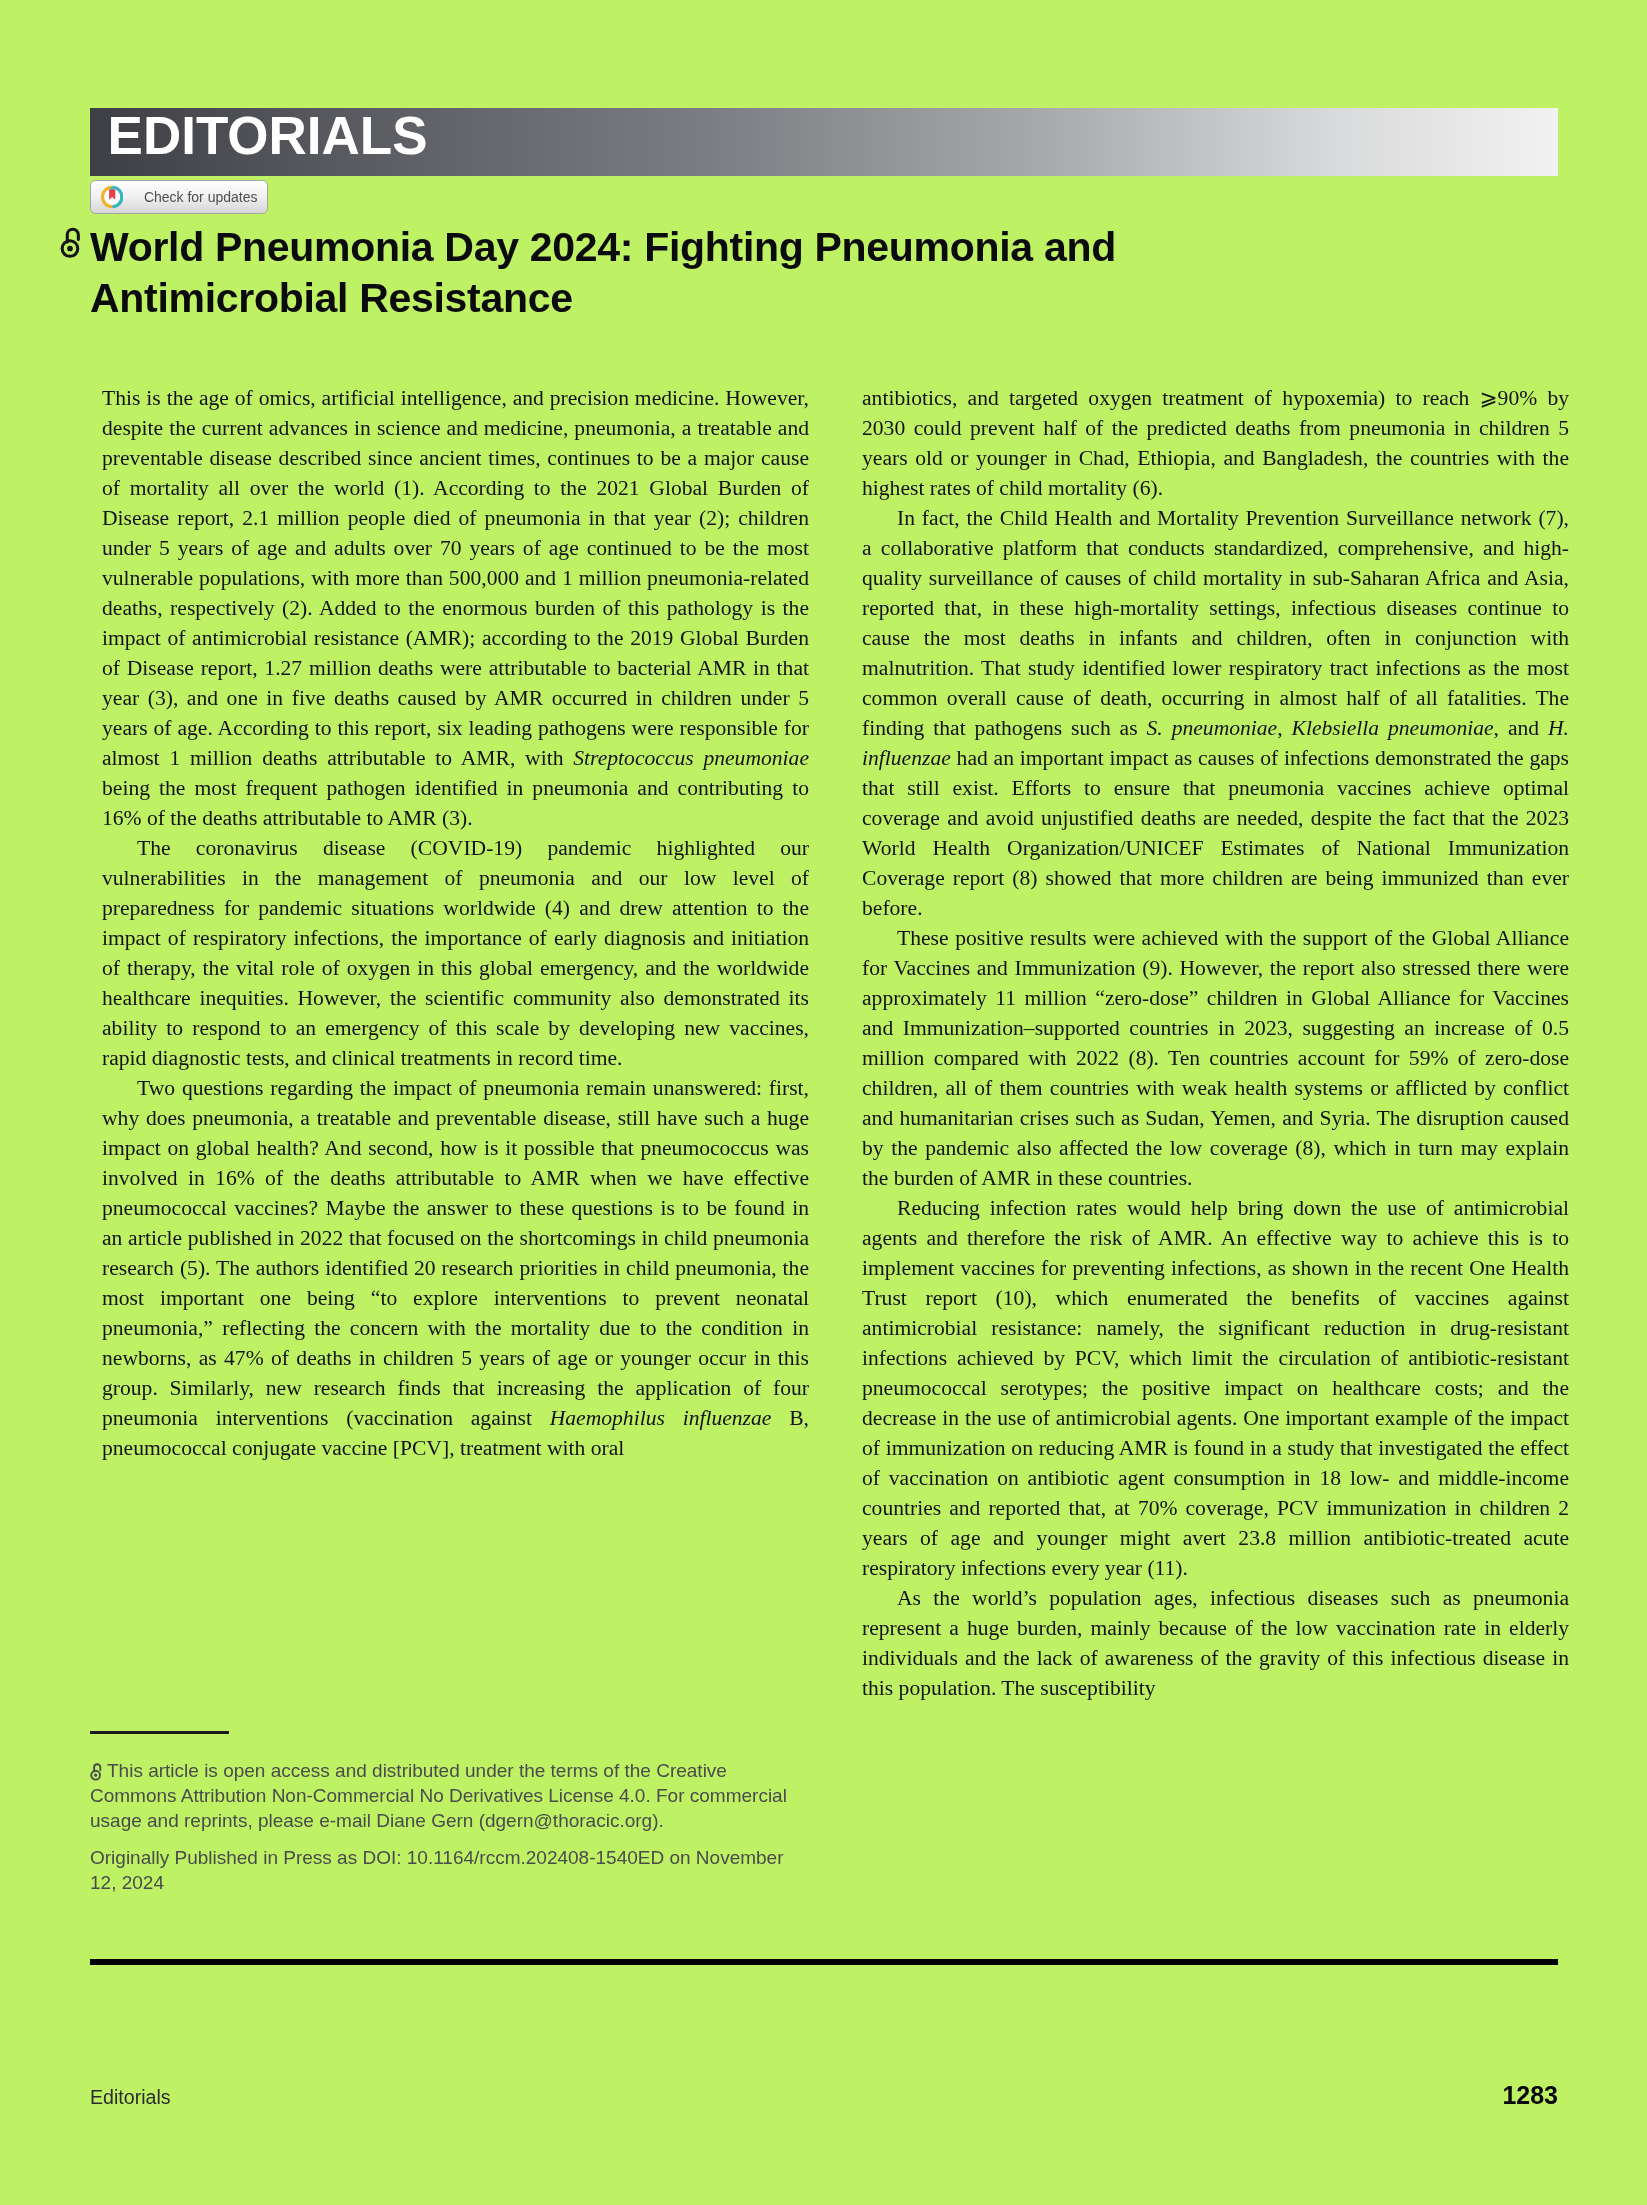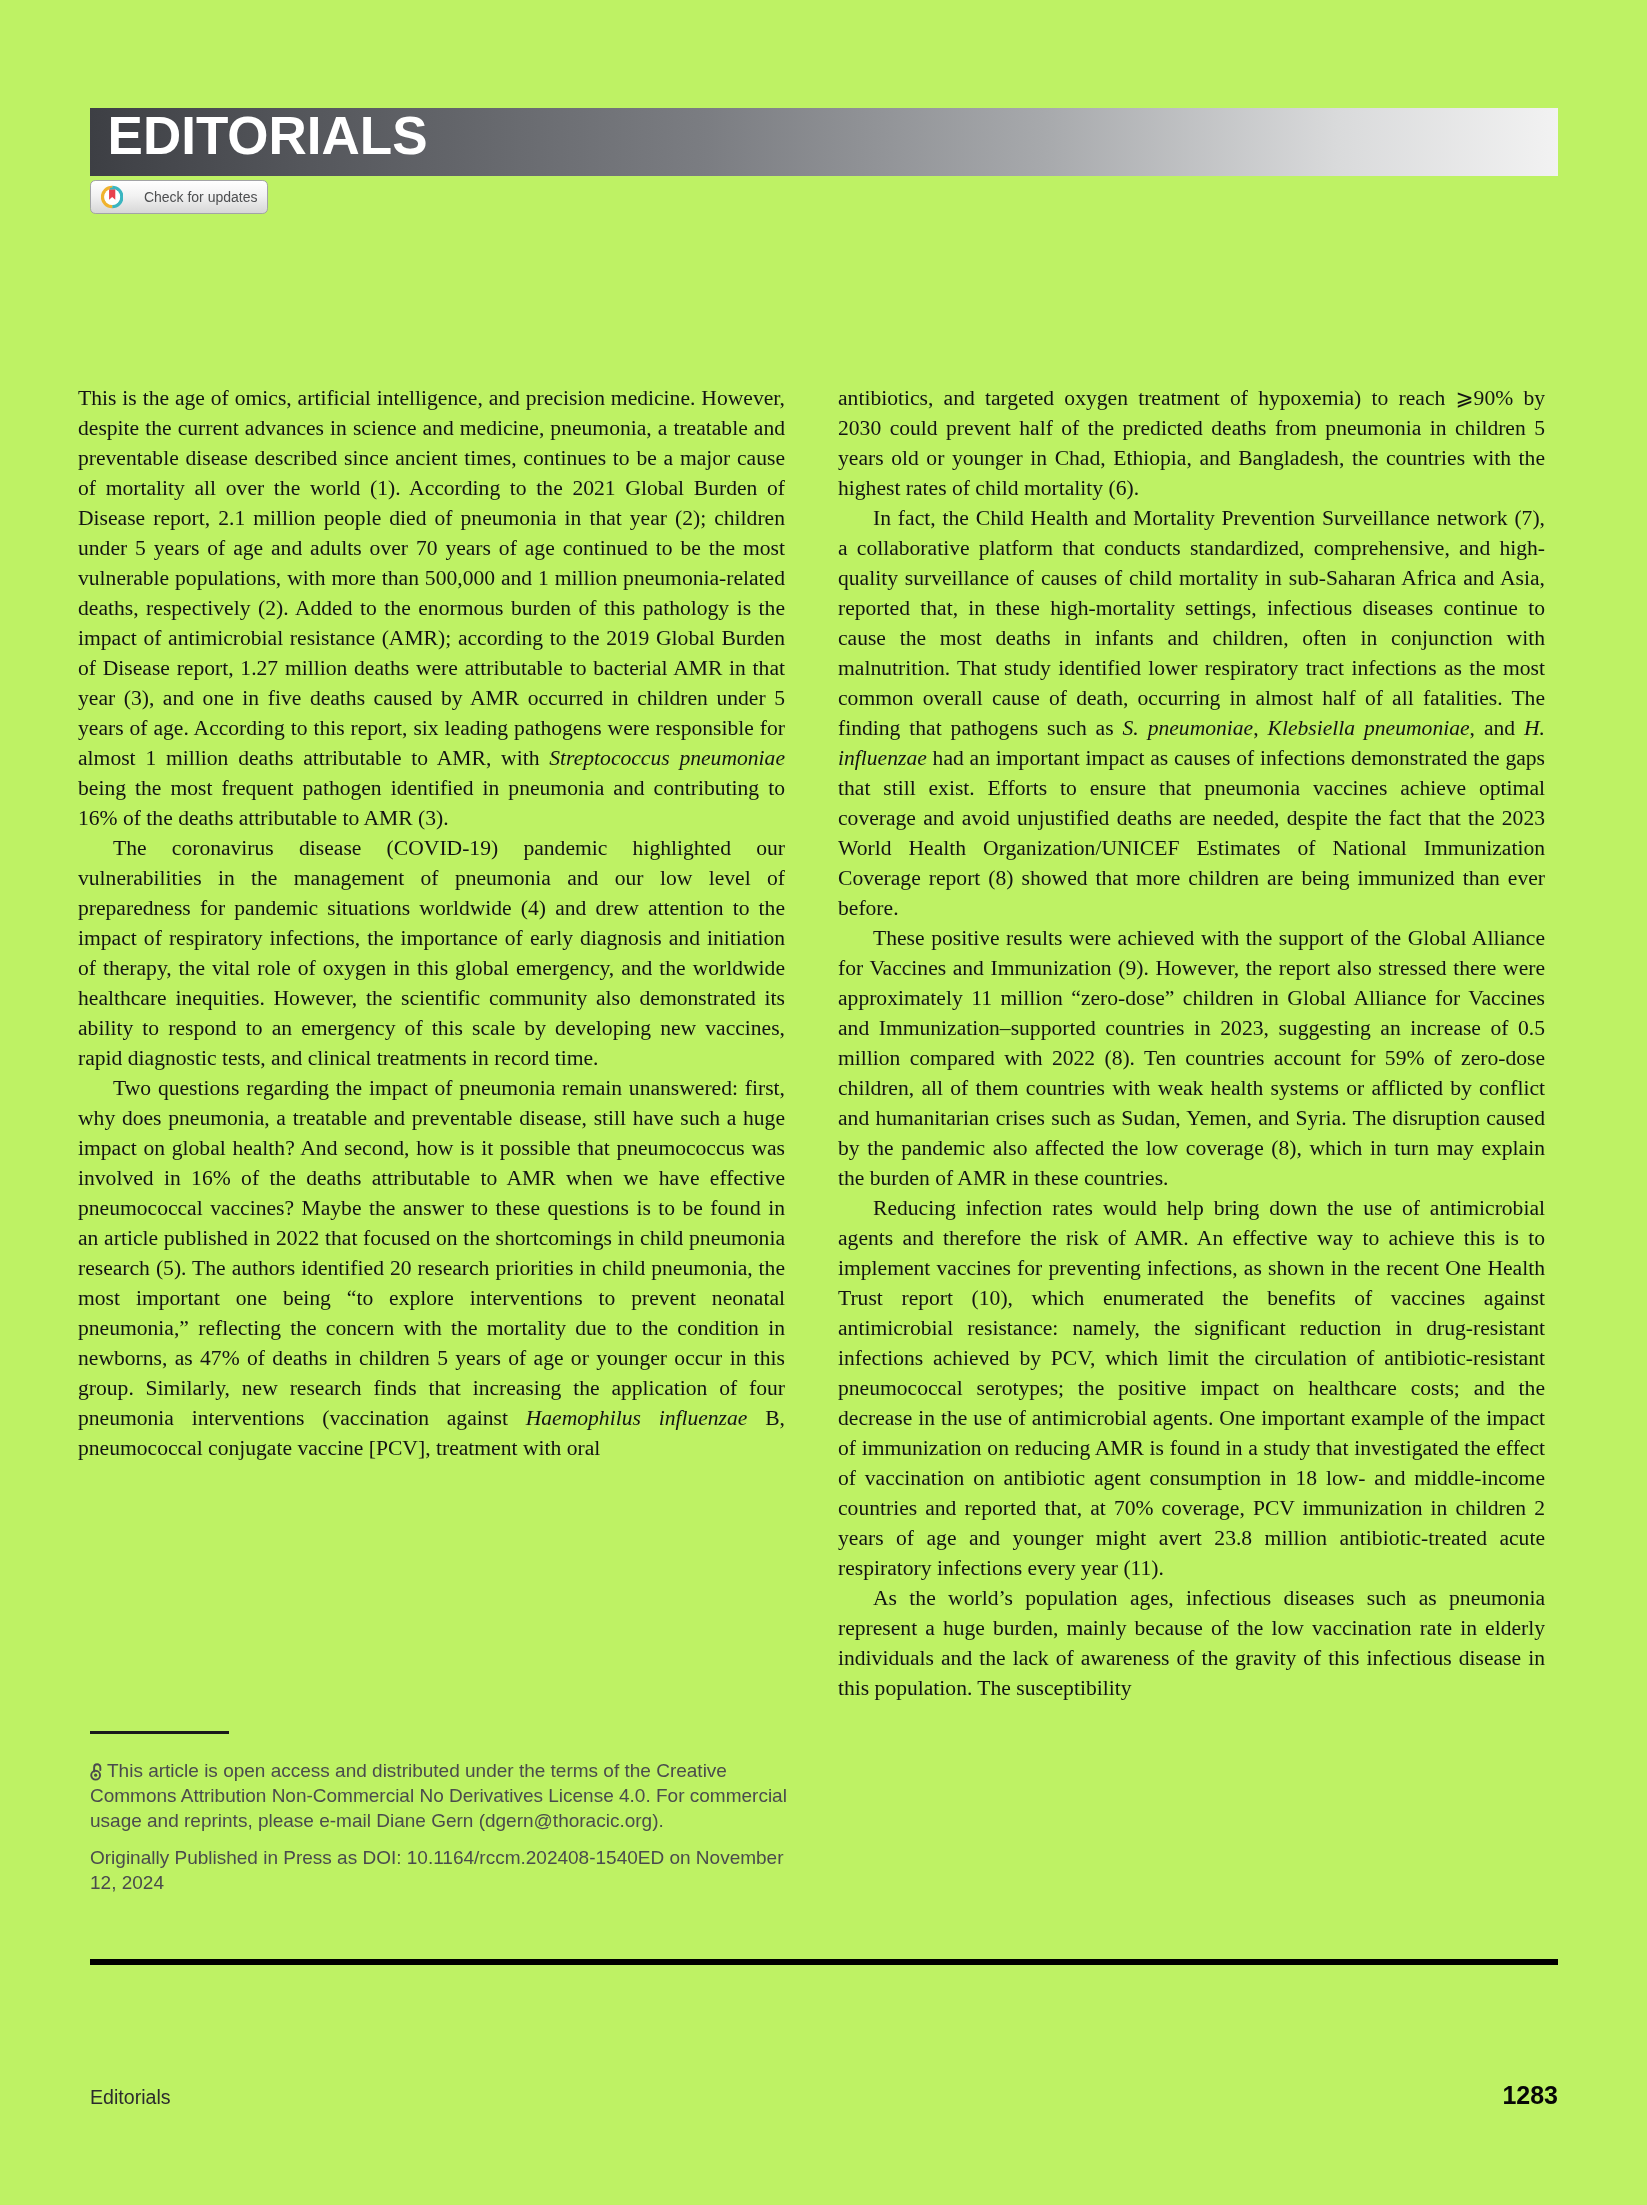--- a/index.html
+++ b/index.html
@@ -43,21 +43,21 @@
     position:absolute; left:90px; top:222px; width:1230px;
   }
   .title-text {
     font-family:"Liberation Sans", sans-serif;
     font-weight:bold; font-size:41px; line-height:51px;
     color:#0b0b0b; letter-spacing:-0.3px;
   }
   .oa-icon-title { position:absolute; left:-30px; top:3.4px; }
   
   .columns {
-    position:absolute; left:78px; top:383px;
+    position:absolute; left:102px; top:383px;
     width:1468px;
     display:flex; gap:53px;
   }
   .col { width:707px; }
   .col p {
     font-size:21.6px; line-height:30px;
     text-align:justify;
     color:#131313;
   }
   .col p.indent { text-indent:35px; }
@@ -103,20 +103,28 @@
     <svg class="cm" width="24" height="24" viewBox="0 0 36 36">
       <path d="M18 2.5 a15.5 15.5 0 0 1 0 31" stroke="#3ab5c0" stroke-width="5.5" fill="none"></path>
       <path d="M18 33.5 a15.5 15.5 0 0 1 0 -31" stroke="#f0b32e" stroke-width="5.5" fill="none"></path>
       <circle cx="18" cy="18" r="12.8" fill="#ffffff"></circle>
       <path d="M13 5.5 h10 v17 l-5 -4.6 l-5 4.6 z" fill="#e8414d"></path>
       <path d="M14.5 3 a15.5 15.5 0 0 1 7 0 v3 h-7 z" fill="#3ab5c0"></path>
     </svg>
     <span class="badge-label">Check for updates</span>
   </div>
 
+  <div class="title-block">
+    <svg class="oa-icon-title" width="23" height="34" viewBox="0 0 30 42">
+      <path d="M9.5 21 V 11.5 a 7.2 7.2 0 0 1 14.4 0 v 6.2" fill="none" stroke="#141414" stroke-width="4" stroke-linecap="round"></path>
+      <circle cx="13" cy="29.5" r="10.2" fill="none" stroke="#141414" stroke-width="4"></circle>
+      <circle cx="13" cy="29.5" r="3.7" fill="#141414"></circle>
+    </svg>
+    <div class="title-text">World Pneumonia Day 2024: Fighting Pneumonia and Antimicrobial Resistance</div>
+  </div>
 
   <div class="columns">
     <div class="col">
         <p><span>This is the age of omics, artificial intelligence, and precision medicine. However, despite the current advances in science and medicine, pneumonia, a treatable and preventable disease described since ancient times, continues to be a major cause of mortality all over the world (1). According to the 2021 Global Burden of Disease report, 2.1 million people died of pneumonia in that year (2); children under 5 years of age and adults over 70 years of age continued to be the most vulnerable populations, with more than 500,000 and 1 million pneumonia-related deaths, respectively (2). Added to the enormous burden of this pathology is the impact of antimicrobial resistance (AMR); according to the 2019 Global Burden of Disease report, 1.27 million deaths were attributable to bacterial AMR in that year (3), and one in five deaths caused by AMR occurred in children under 5 years of age. According to this report, six leading pathogens were responsible for almost 1 million deaths attributable to AMR, with </span><i>Streptococcus pneumoniae</i><span> being the most frequent pathogen identified in pneumonia and contributing to 16% of the deaths attributable to AMR (3).</span></p>
         <p class="indent"><span>The coronavirus disease (COVID-19) pandemic highlighted our vulnerabilities in the management of pneumonia and our low level of preparedness for pandemic situations worldwide (4) and drew attention to the impact of respiratory infections, the importance of early diagnosis and initiation of therapy, the vital role of oxygen in this global emergency, and the worldwide healthcare inequities. However, the scientific community also demonstrated its ability to respond to an emergency of this scale by developing new vaccines, rapid diagnostic tests, and clinical treatments in record time.</span></p>
         <p class="indent"><span>Two questions regarding the impact of pneumonia remain unanswered: first, why does pneumonia, a treatable and preventable disease, still have such a huge impact on global health? And second, how is it possible that pneumococcus was involved in 16% of the deaths attributable to AMR when we have effective pneumococcal vaccines? Maybe the answer to these questions is to be found in an article published in 2022 that focused on the shortcomings in child pneumonia research (5). The authors identified 20 research priorities in child pneumonia, the most important one being “to explore interventions to prevent neonatal pneumonia,” reflecting the concern with the mortality due to the condition in newborns, as 47% of deaths in children 5 years of age or younger occur in this group. Similarly, new research finds that increasing the application of four pneumonia interventions (vaccination against </span><i>Haemophilus influenzae</i><span> B, pneumococcal conjugate vaccine [PCV], treatment with oral</span></p>
       </div>
     <div class="col">
         <p><span>antibiotics, and targeted oxygen treatment of hypoxemia) to reach ⩾90% by 2030 could prevent half of the predicted deaths from pneumonia in children 5 years old or younger in Chad, Ethiopia, and Bangladesh, the countries with the highest rates of child mortality (6).</span></p>
         <p class="indent"><span>In fact, the Child Health and Mortality Prevention Surveillance network (7), a collaborative platform that conducts standardized, comprehensive, and high-quality surveillance of causes of child mortality in sub-Saharan Africa and Asia, reported that, in these high-mortality settings, infectious diseases continue to cause the most deaths in infants and children, often in conjunction with malnutrition. That study identified lower respiratory tract infections as the most common overall cause of death, occurring in almost half of all fatalities. The finding that pathogens such as </span><i>S. pneumoniae</i><span>, </span><i>Klebsiella pneumoniae</i><span>, and </span><i>H. influenzae</i><span> had an important impact as causes of infections demonstrated the gaps that still exist. Efforts to ensure that pneumonia vaccines achieve optimal coverage and avoid unjustified deaths are needed, despite the fact that the 2023 World Health Organization/UNICEF Estimates of National Immunization Coverage report (8) showed that more children are being immunized than ever before.</span></p>

